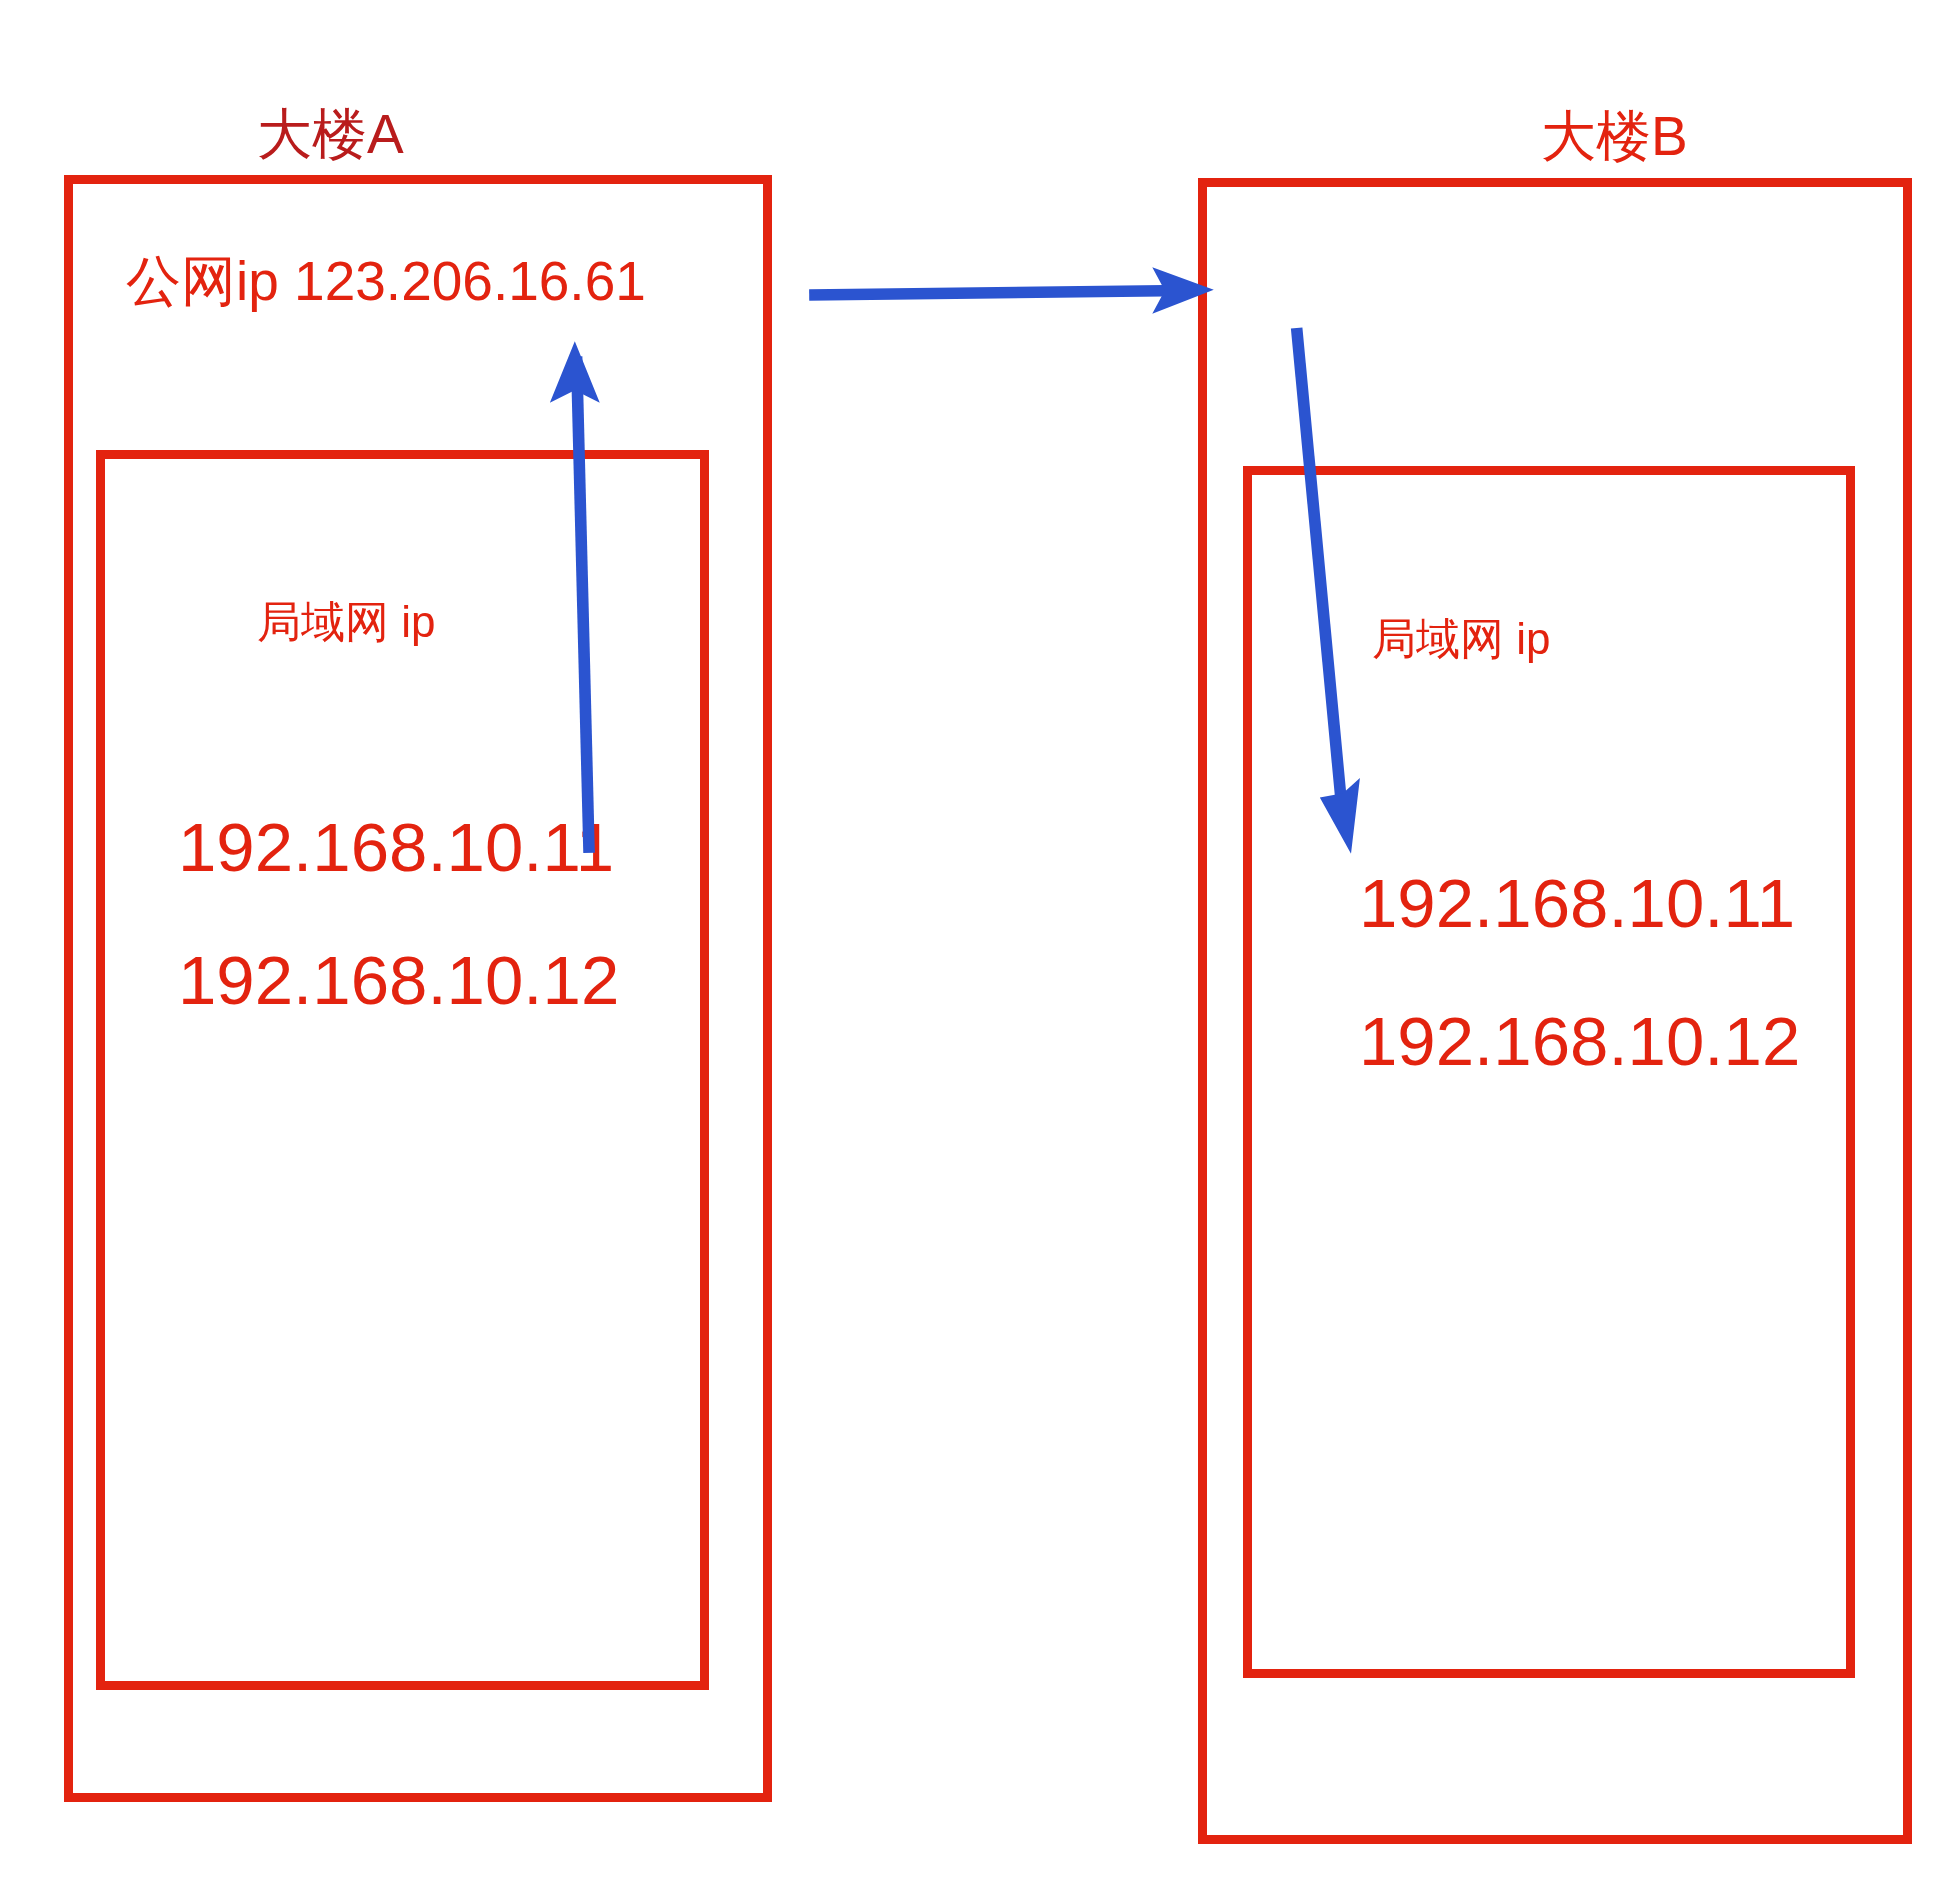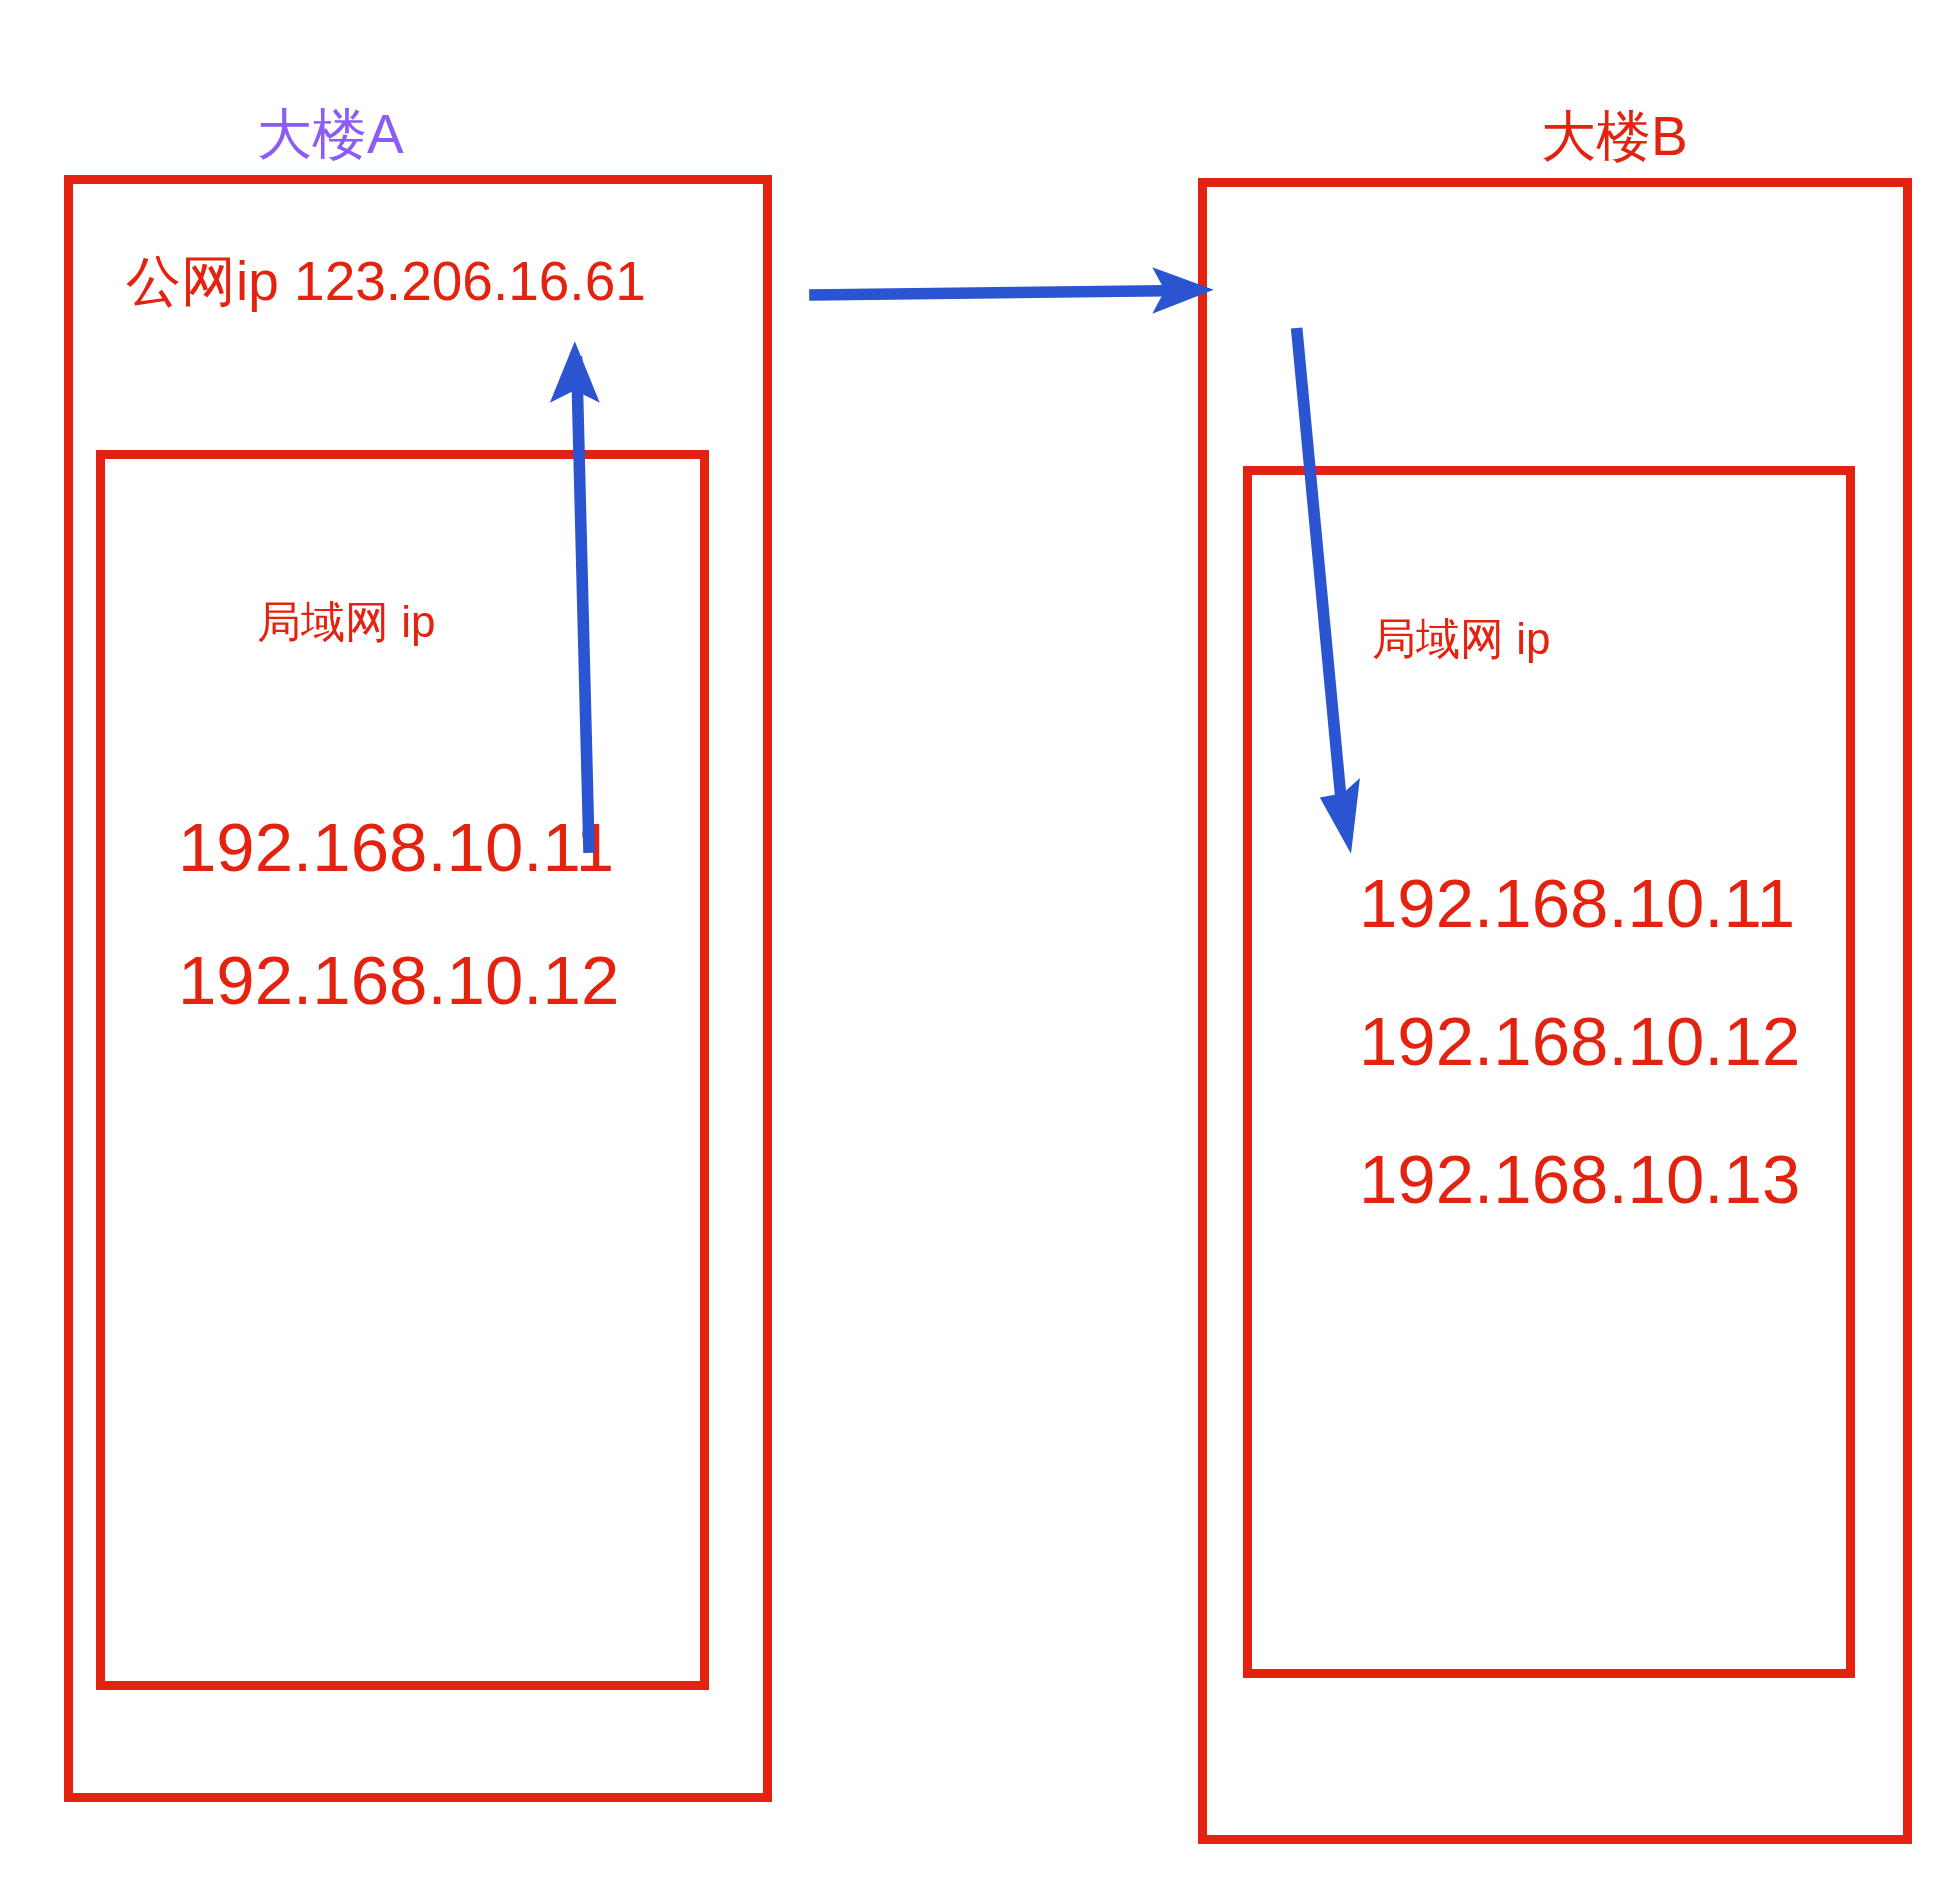--- a/index.html
+++ b/index.html
@@ -93,21 +93,21 @@
     width: 1957px;
     height: 1900px;
     pointer-events: none;
   }
 </style>
 </head>
 <body>
 
 <div id="canvas" style="background: rgb(255, 255, 255);">
 
-  <div class="lbl title title-a" style="color: #8b5cf6;">大楼A</div>
+  <div class="lbl title title-a" style="color: #b91c1c;">大楼A</div>
 
   <div class="box box-outer-a" style="border-color: rgb(227, 35, 15);"></div>
 
   <div class="lbl pub pub-a" style="color: rgb(227, 35, 15);">公网ip  123.206.16.61</div>
 
   <div class="box box-inner-a" style="border-color: rgb(227, 35, 15);"></div>
 
   <div class="lbl lan lan-a" style="color: rgb(227, 35, 15);">局域网 ip</div>
 
   <div class="lbl ip ip-a-0" style="color: rgb(227, 35, 15);">192.168.10.11</div>
@@ -120,21 +120,20 @@
 
 
   <div class="box box-inner-b" style="border-color: rgb(227, 35, 15);"></div>
 
   <div class="lbl lan lan-b" style="color: rgb(227, 35, 15);">局域网 ip</div>
 
   <div class="lbl ip ip-b-0" style="color: rgb(227, 35, 15);">192.168.10.11</div>
 
   <div class="lbl ip ip-b-1" style="color: rgb(227, 35, 15);">192.168.10.12</div>
 
-  <div class="lbl ip ip-b-2" style="color: rgb(227, 35, 15);">192.168.10.13</div>
 
   <svg id="arrows" viewBox="0 0 2196 2132">
 
     <g>
       <line x1="661" y1="957" x2="647" y2="400" stroke="#2b54d0" stroke-width="13" stroke-linecap="butt"></line>
       <polygon points="645,383 673,452 645,438 617,452" fill="#2b54d0"></polygon>
     </g>
 
     <g>
       <line x1="908" y1="331" x2="1330" y2="326" stroke="#2b54d0" stroke-width="13" stroke-linecap="butt"></line>

